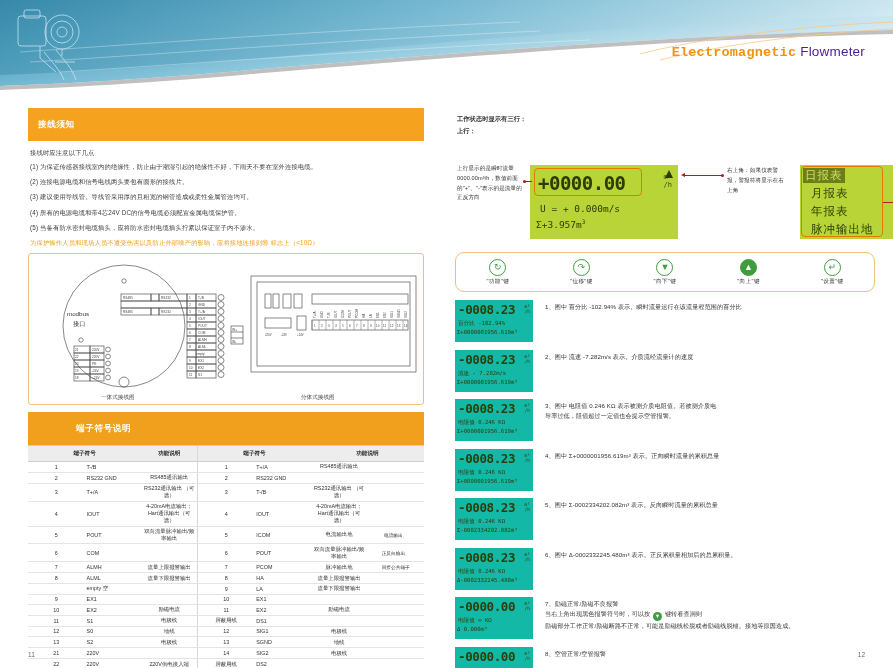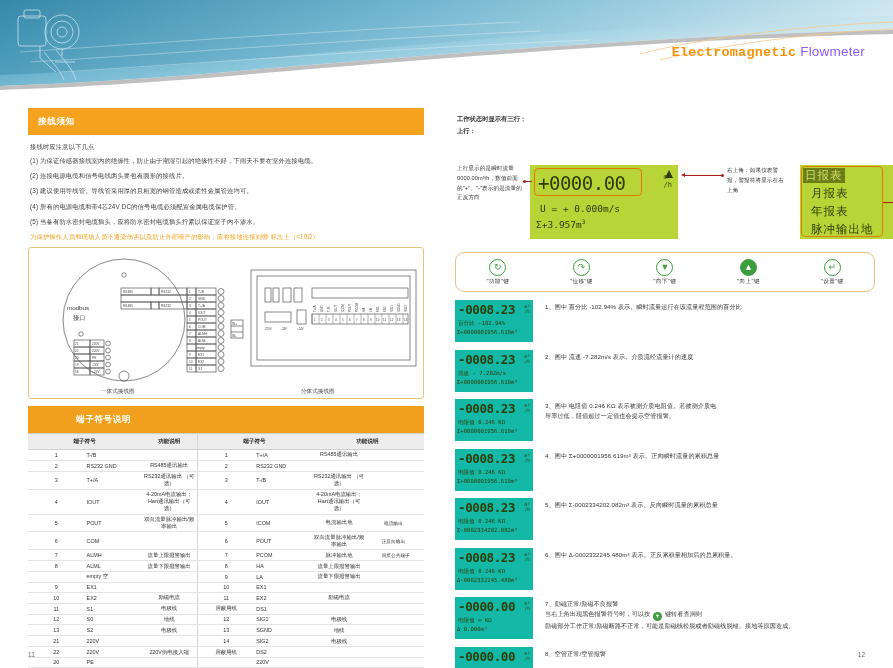--- a/index.html
+++ b/index.html
@@ -13,35 +13,35 @@
 
   
   .header-wave { position: absolute; top: 0; left: 0; width: 893px; height: 96px; overflow: hidden; }
   .header-wave svg { display: block; }
 
   .brand-title {
     position: absolute; top: 44px; right: 28px;
     font-size: 13.5px; letter-spacing: .2px; white-space: nowrap;
   }
   .brand-em { color: #F3920B; font-weight: bold; font-family: Liberation Mono, monospace; }
-  .brand-rest { color: #8b5cf6; }
+  .brand-rest { color: #4c1d95; }
 
   
   .col-left  { position: absolute; left: 28px;  top: 108px; width: 396px; }
   .col-right { position: absolute; left: 455px; top: 108px; width: 420px; }
 
   
   .sect-bar {
     background: #F5A21E;
     color: #ffffff;
     font-weight: bold;
     font-size: 8.6px;
     padding: 3px 8px 3px 10px;
     letter-spacing: .6px;
-    height: 27px;
+    height: 33px;
     display: flex; align-items: center;
   }
   .sect-bar.dark { background: #F0A01C; padding-left: 48px; }
 
   
   .notice { padding: 7px 2px 0 2px; }
   .notice p {
     font-size: 6.3px; color: #3a3a3a; line-height: 1.55;
     margin-bottom: 5.5px; letter-spacing: .15px;
   }
@@ -100,21 +100,21 @@
     color: #2f3d08;
     overflow: hidden;
   }
   .lcd-main { left: 75px; top: 27px; width: 148px; height: 74px; }
   .lcd-menu { left: 345px; top: 27px; width: 112px; height: 74px; }
 
   .lcd-box-o { position:absolute; border:1.2px solid #E07B00; border-radius:4px; }
 
   .big-num {
     position: absolute; left: 8px; top: 7px;
-    font-size: 19px; letter-spacing: -0.5px; font-weight: normal; color:#2e3b06;
+    font-size: 19px; letter-spacing: -0.5px; font-weight: bold; color:#2e3b06;
   }
   .unit-stack {
     position:absolute; right: 6px; top: 8px; font-size: 7px; line-height:1.15;
     text-align:center; color:#3a4a0a;
   }
   .line2 { position:absolute; left: 10px; top: 38px; font-size: 9.5px; color:#2e3b06;}
   .line3 { position:absolute; left: 6px;  top: 53px; font-size: 9.5px; color:#2e3b06;}
   .sup { font-size: 6px; vertical-align: super; }
 
   .menu-item {

